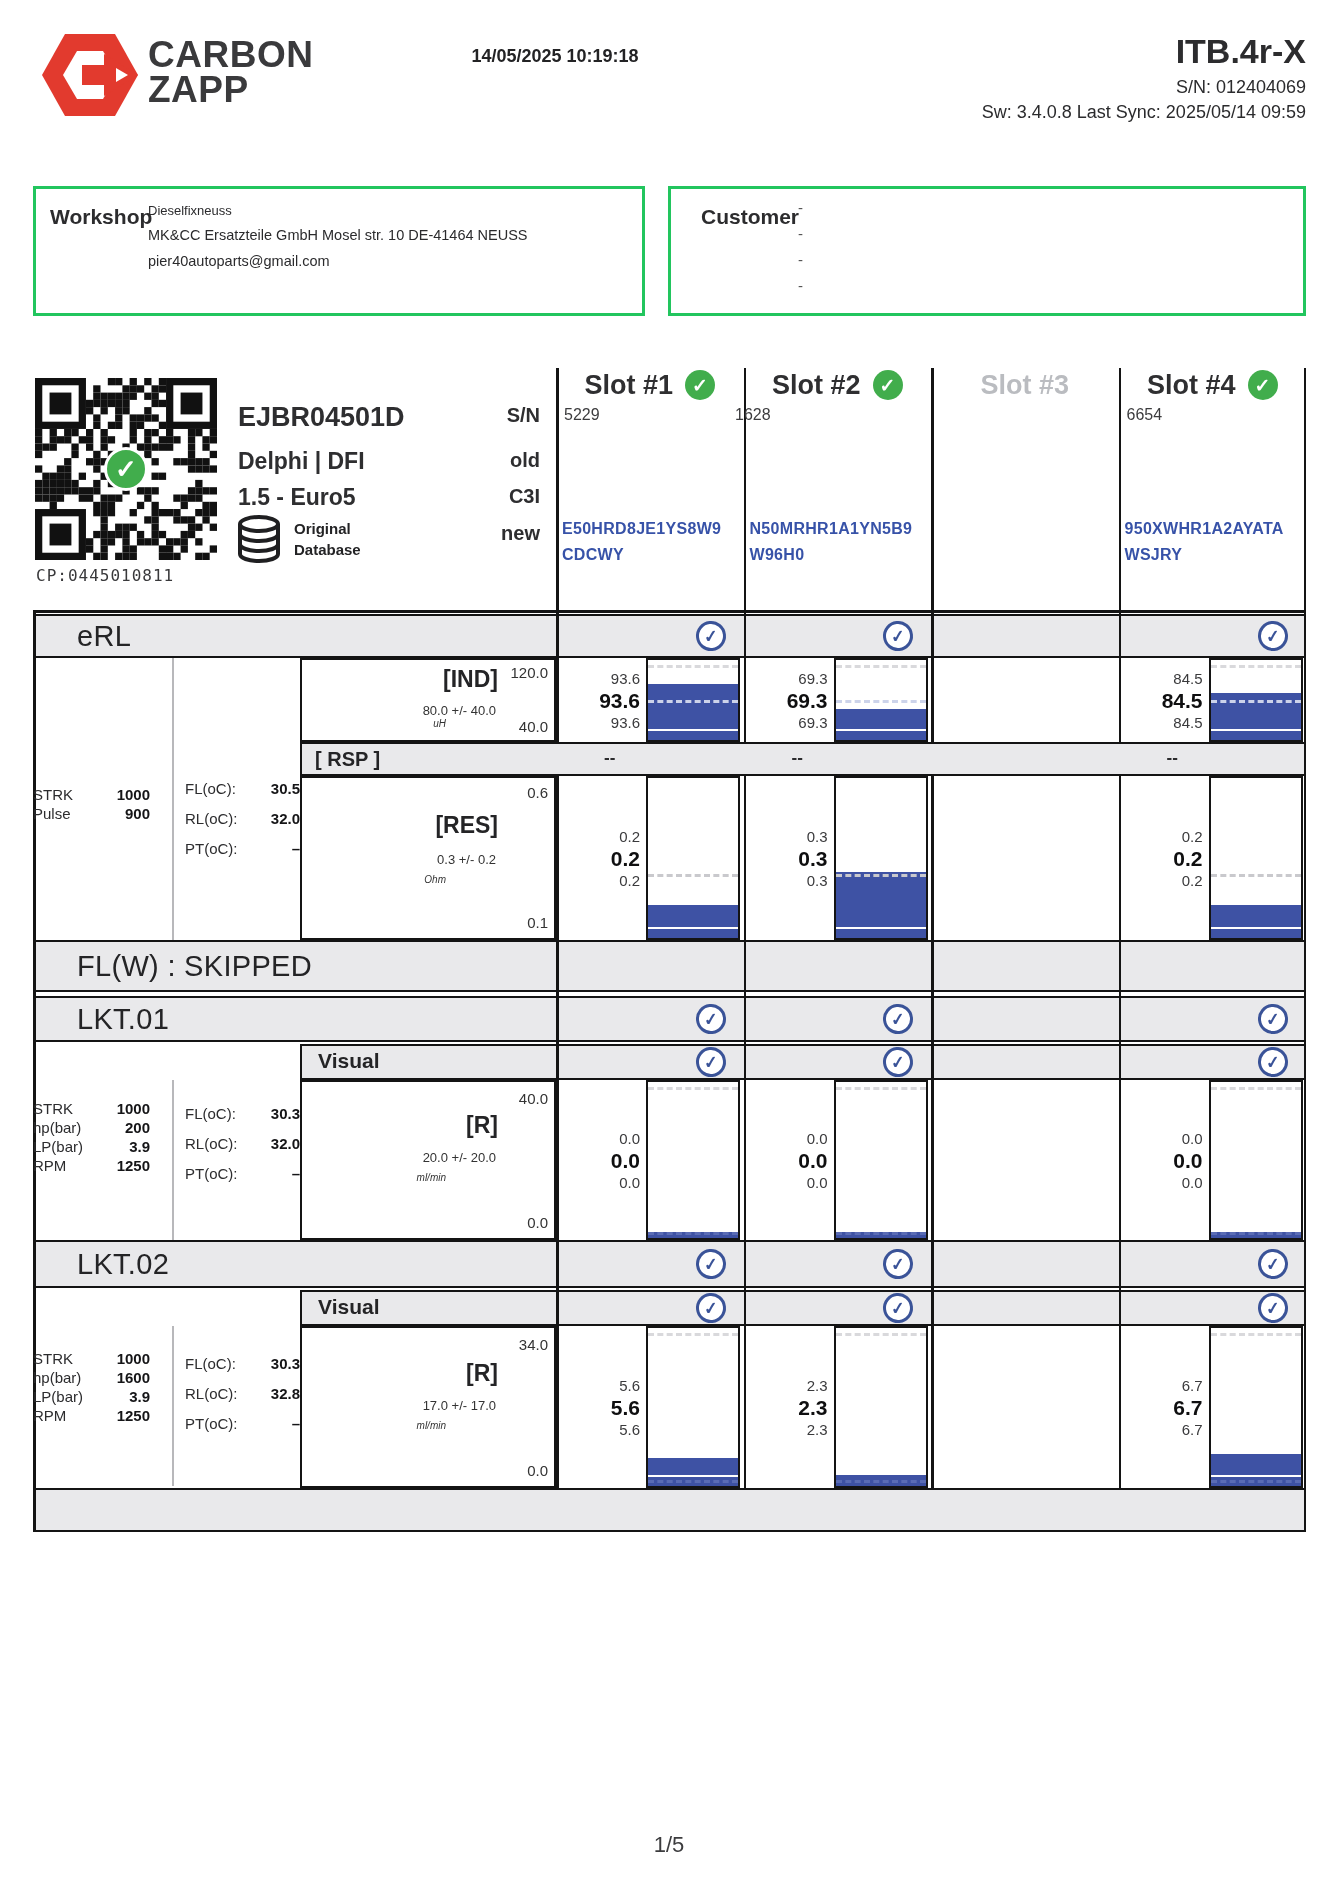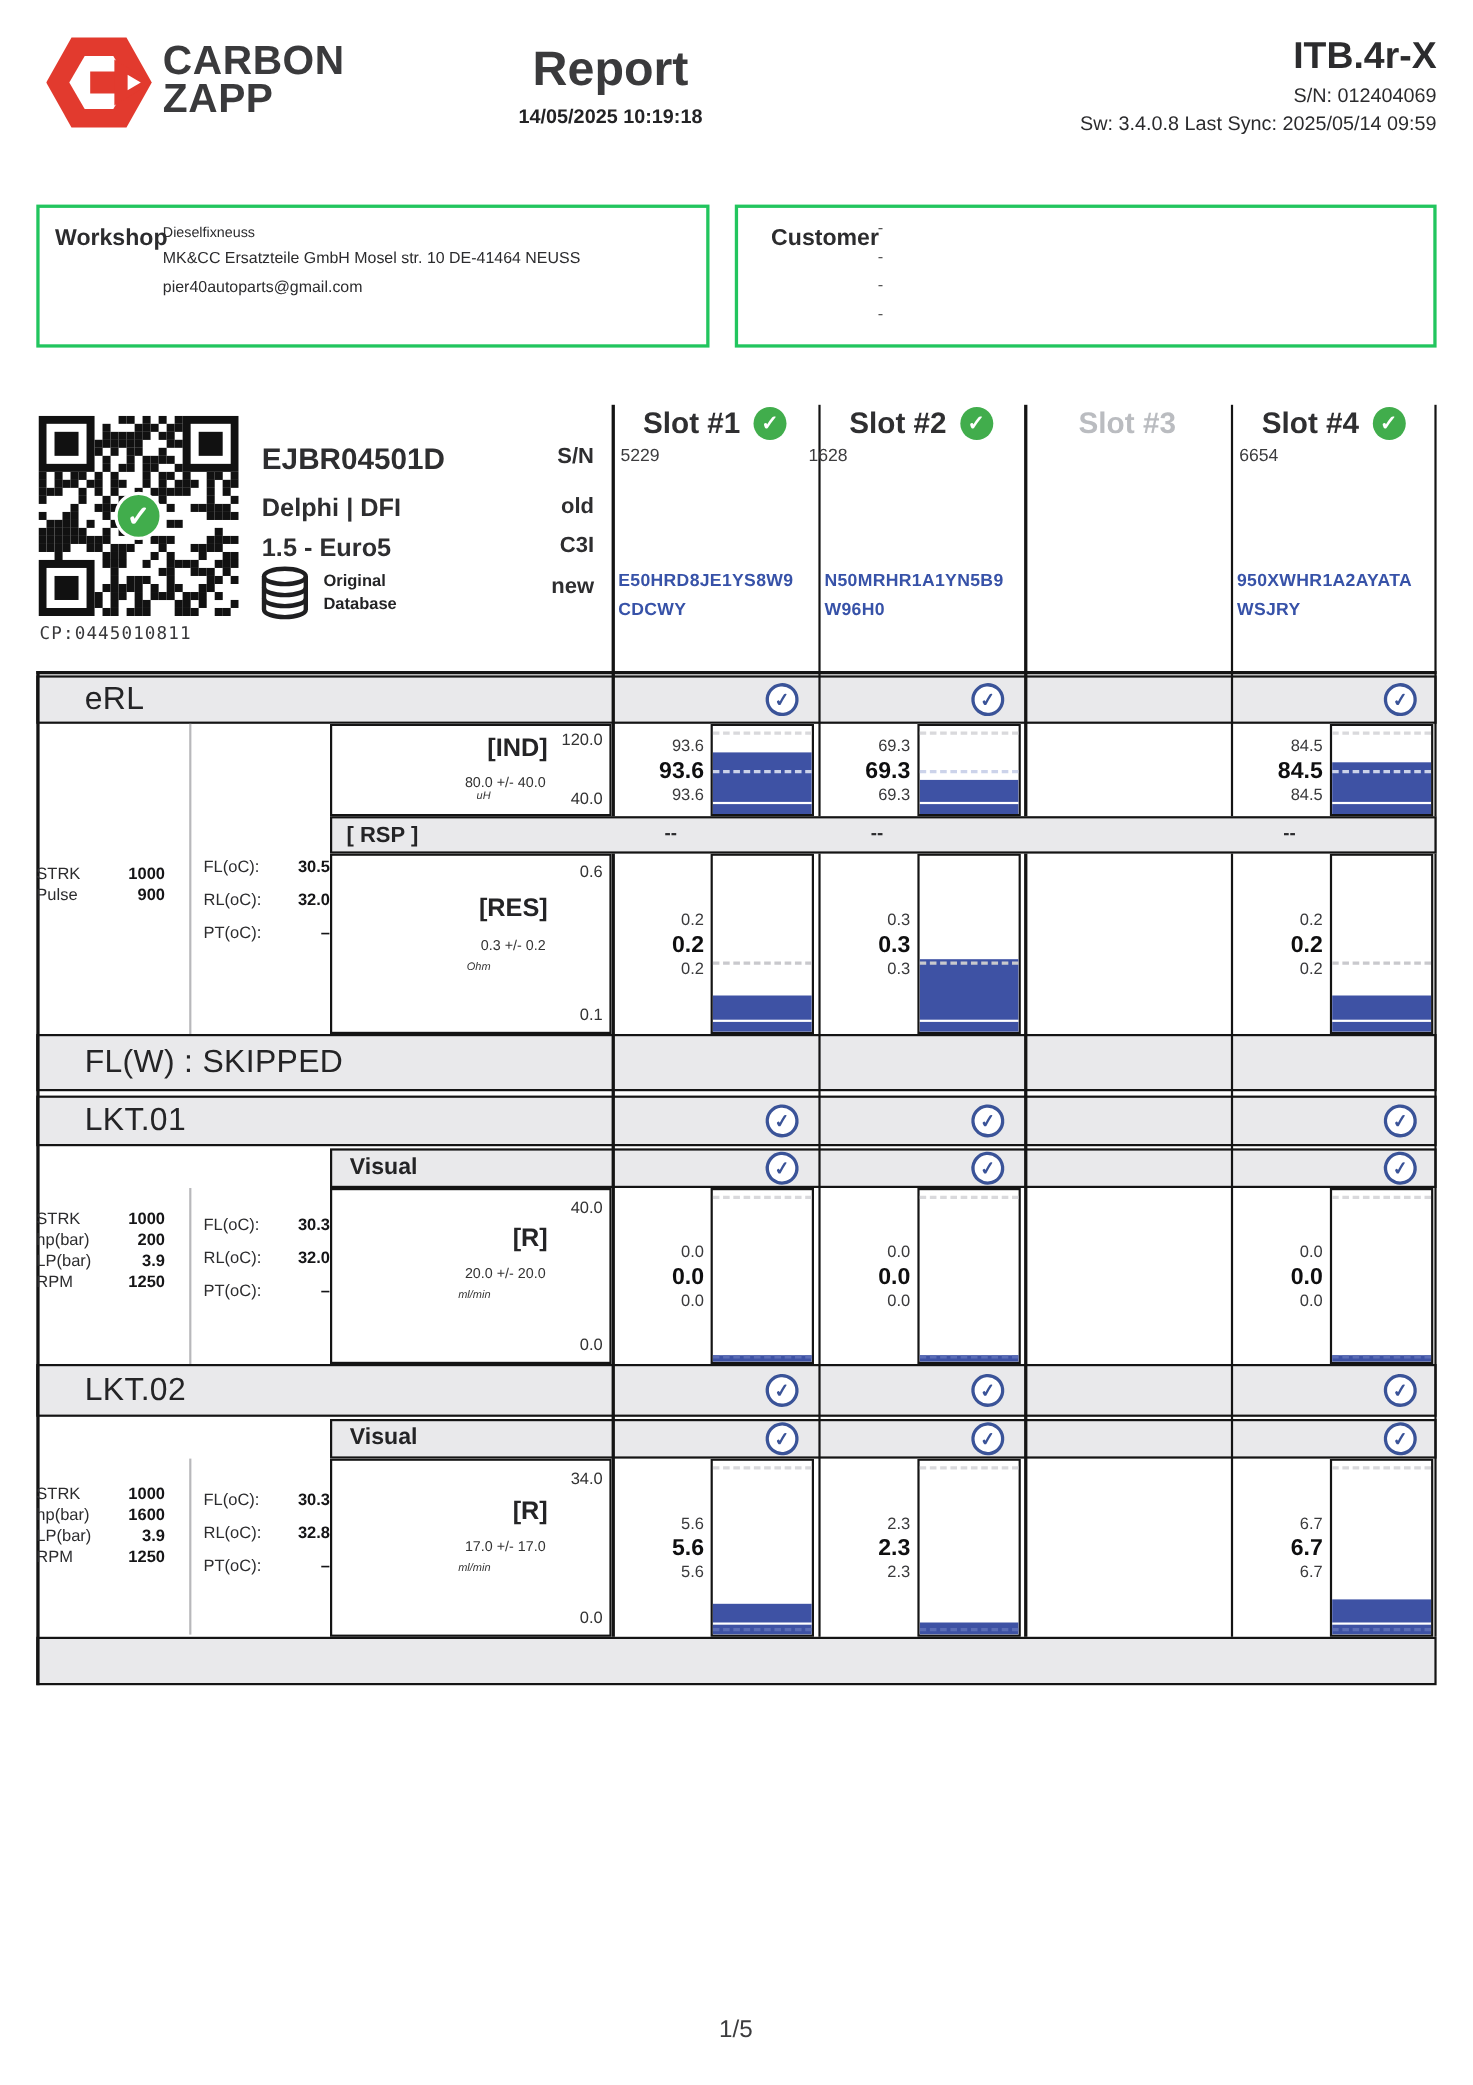--- a/index.html
+++ b/index.html
@@ -64,21 +64,20 @@
       <rect x="40" y="33" width="26" height="20" fill="#e23a2e"></rect>
       <polygon points="62,22 96,43 62,64" fill="#e23a2e"></polygon>
       <polygon points="74,36 86,43 74,50" fill="#ffffff"></polygon>
     </svg>
   </span>
   <div id="brand">
     <div>CARBON</div>
     <div>ZAPP</div>
   </div>
   <div id="report-block">
-    <div id="report-title">Report</div>
     <div id="report-date">14/05/2025 10:19:18</div>
   </div>
   <div id="device-block">
     <div id="device-name">ITB.4r-X</div>
     <div id="device-sn">S/N: 012404069</div>
     <div id="device-sw">Sw: 3.4.0.8 Last Sync: 2025/05/14 09:59</div>
   </div>
 
   <div class="info-box" style="left:33px;width:612px;">
     <div class="info-label" style="left:14px;top:16px;">Workshop</div>

